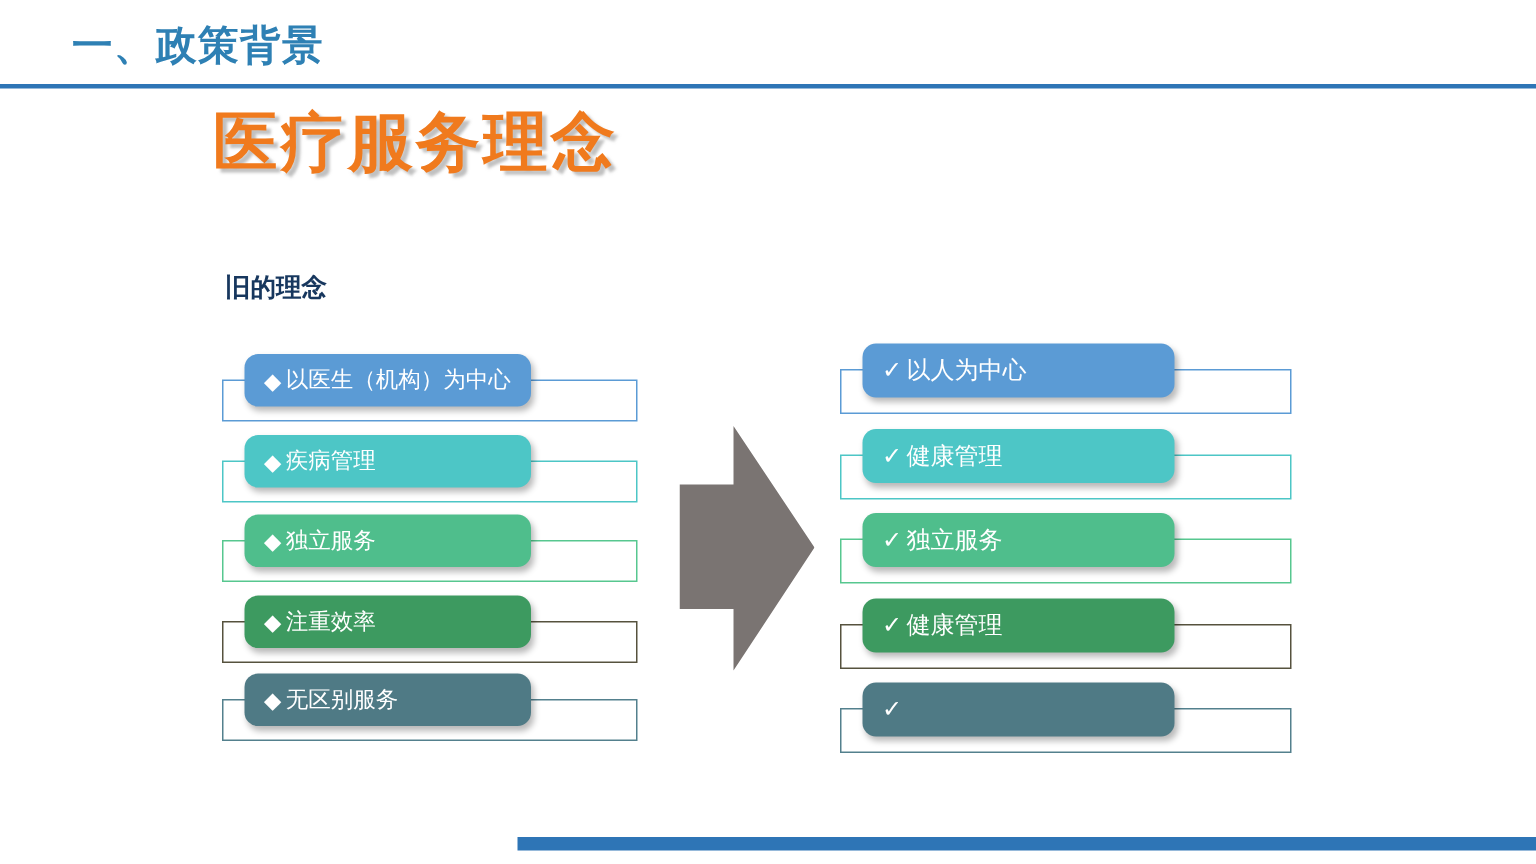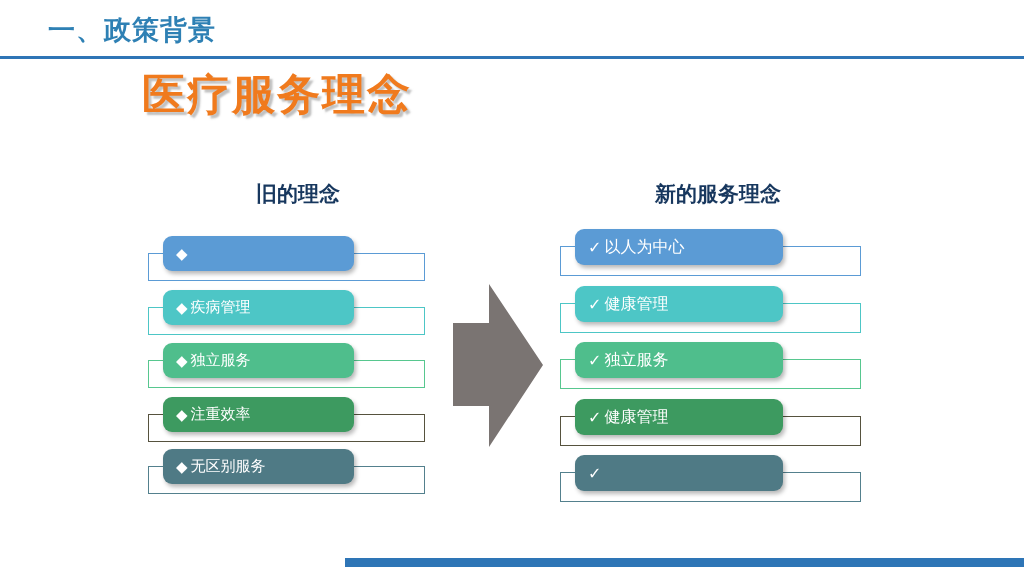--- a/index.html
+++ b/index.html
@@ -23,23 +23,23 @@
   }
   .slide-title{
     position:absolute;left:142px;top:66px;
     font-size:43px;font-weight:bold;
     color:var(--title-text,#F07A1D);
     text-shadow:3px 3px 2px rgba(140,140,140,0.55);
     letter-spacing:2px;
   }
   .col-heading{
     position:absolute;top:180px;
-    font-size:21px;font-weight:bold;
+    font-size:17px;font-weight:bold;
     color:var(--column-heading-text,#17375E);
-    text-align:right;
+    text-align:left;
   }
   .col-heading.old{left:150px;width:190px;}
   .col-heading.new{left:575px;width:206px;}
   .layer{position:absolute;inset:0;}
   .outline-rect{
     position:absolute;z-index:1;
     background:#ffffff;
     border:1.6px solid #999;
     box-sizing:border-box;
   }
@@ -68,26 +68,26 @@
 <div class="slide">
 
   <div class="section-title">一、政策背景</div>
 
   <div class="header-underline"></div>
 
   <div class="slide-title">医疗服务理念</div>
 
   <div class="col-heading old">旧的理念</div>
 
-  <div class="col-heading new">新的服务理念</div>
 
   <div class="layer old-list">
       <div class="outline-rect" style="left: 148px; top: 253px; width: 277px; height: 28px; border-color: rgb(91, 155, 213);"></div>
       <div class="concept-box" style="left: 163px; top: 236px; width: 191px; height: 35px; background: rgb(91, 155, 213);">
         <span class="bullet">◆</span>
+        <span>以医生（机构）为中心</span>
       </div>
       <div class="outline-rect" style="left: 148px; top: 307px; width: 277px; height: 28px; border-color: rgb(77, 198, 198);"></div>
       <div class="concept-box" style="left: 163px; top: 290px; width: 191px; height: 35px; background: rgb(77, 198, 198);">
         <span class="bullet">◆</span>
         <span>疾病管理</span>
       </div>
       <div class="outline-rect" style="left: 148px; top: 360px; width: 277px; height: 28px; border-color: rgb(87, 199, 143);"></div>
       <div class="concept-box" style="left: 163px; top: 343px; width: 191px; height: 35px; background: rgb(79, 190, 140);">
         <span class="bullet">◆</span>
         <span>独立服务</span>

